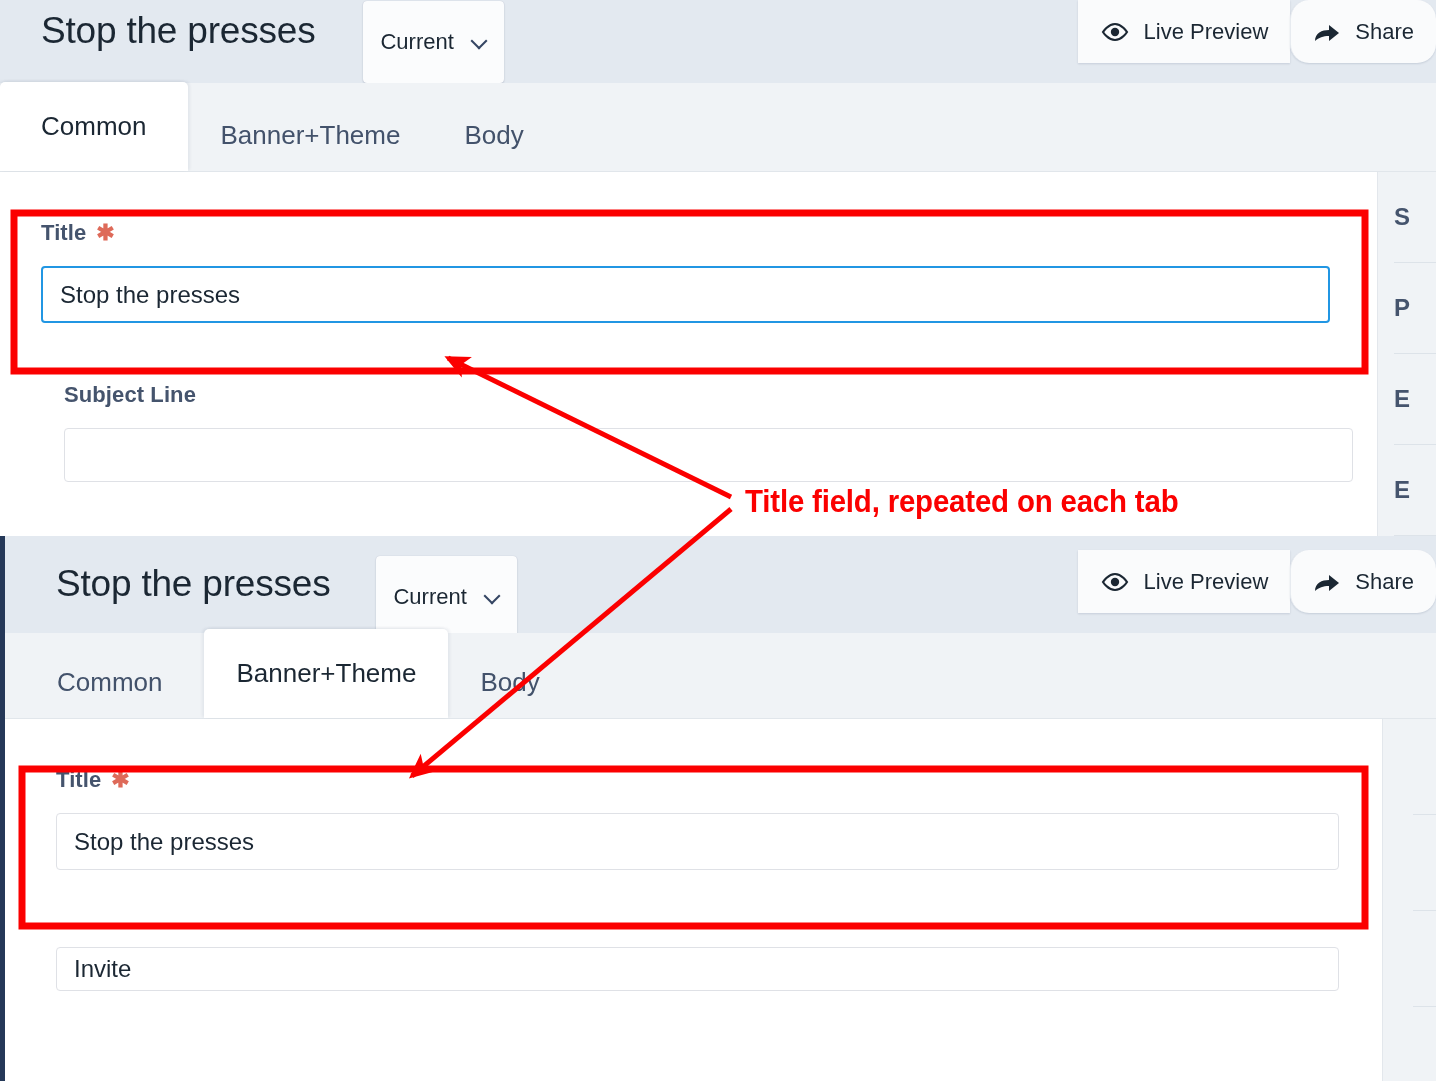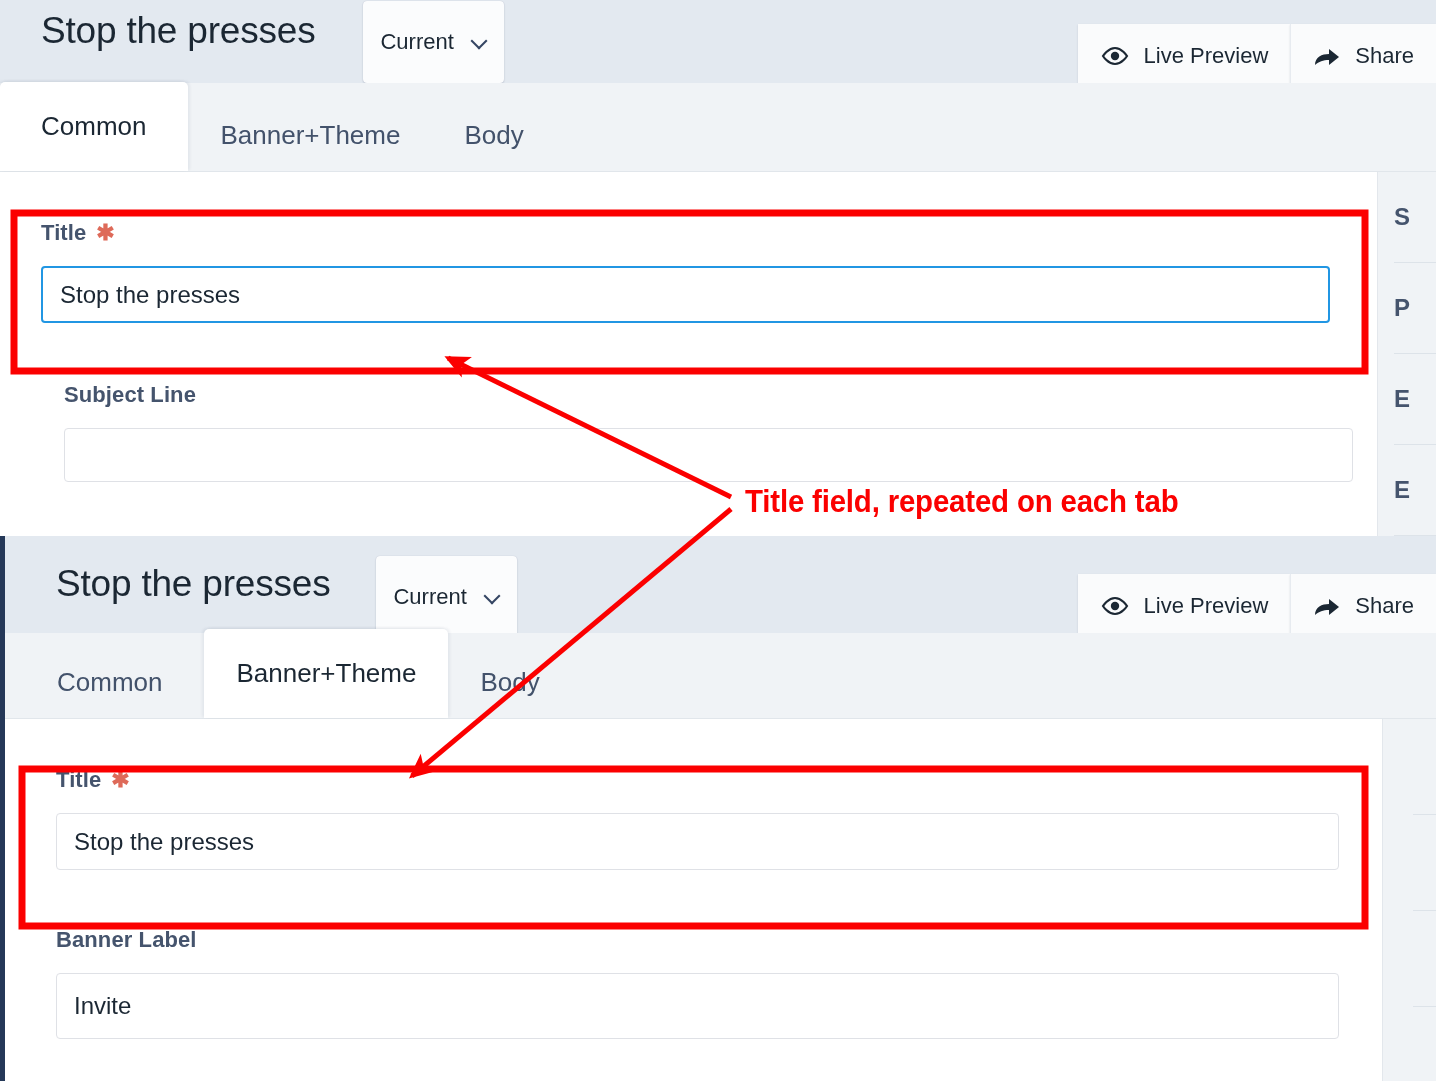--- a/index.html
+++ b/index.html
@@ -66,23 +66,22 @@
     background: #fafbfc;
     border: none;
     box-shadow: 0 1px 2px rgba(9,30,66,0.13);
     font-size: 22px; color: #1b2733;
     font-family: "Liberation Sans", sans-serif;
     display: inline-flex; align-items: center; gap: 14px;
     padding: 0 22px;
     height: 63px;
     white-space: nowrap;
     cursor: pointer;
-    margin-top: 24px;
-  }
-  .hdr-btn + .hdr-btn { border-left: 1px solid #e7ebf0; }
+  }
+  .hdr-btn + .hdr-btn { border-left: 1px solid #e7ebf0; border-radius: 19px; }
 
   .ic { display: inline-flex; align-items: center; justify-content: center; }
   .ic svg { display: block; }
 
   
   .tab-strip {
     position: relative;
     height: 89px;
     background: #f0f3f6;
     border-bottom: 1px solid #e1e6eb;
@@ -300,24 +299,21 @@
 
         <div class="field" style="left:51px; top:48px; width:1283px;">
           <div class="field-label">
             <span>Title</span>
             <span class="req">✱</span>
           </div>
           <input class="text-input" type="text" style="width: 1283px; height: 57px; margin-top: 20px;" value="Stop the presses">
         </div>
 
         <div class="field" style="left:51px; top:208px; width:1283px;">
-          <div class="field-label">
-            <span>Banner Label</span>
-          </div>
-          <input class="text-input" type="text" style="width: 1283px; height: 66px; margin-top: 20px;" value="Invite">
+          <input class="text-input" type="text" style="width: 1283px; height: 44px; margin-top: 20px;" value="Invite">
         </div>
 
       </div>
 
       <div class="side-col">
         <div class="side-item"></div>
         <div class="side-item"></div>
         <div class="side-item"></div>
         <div class="side-item"></div>
       </div>

